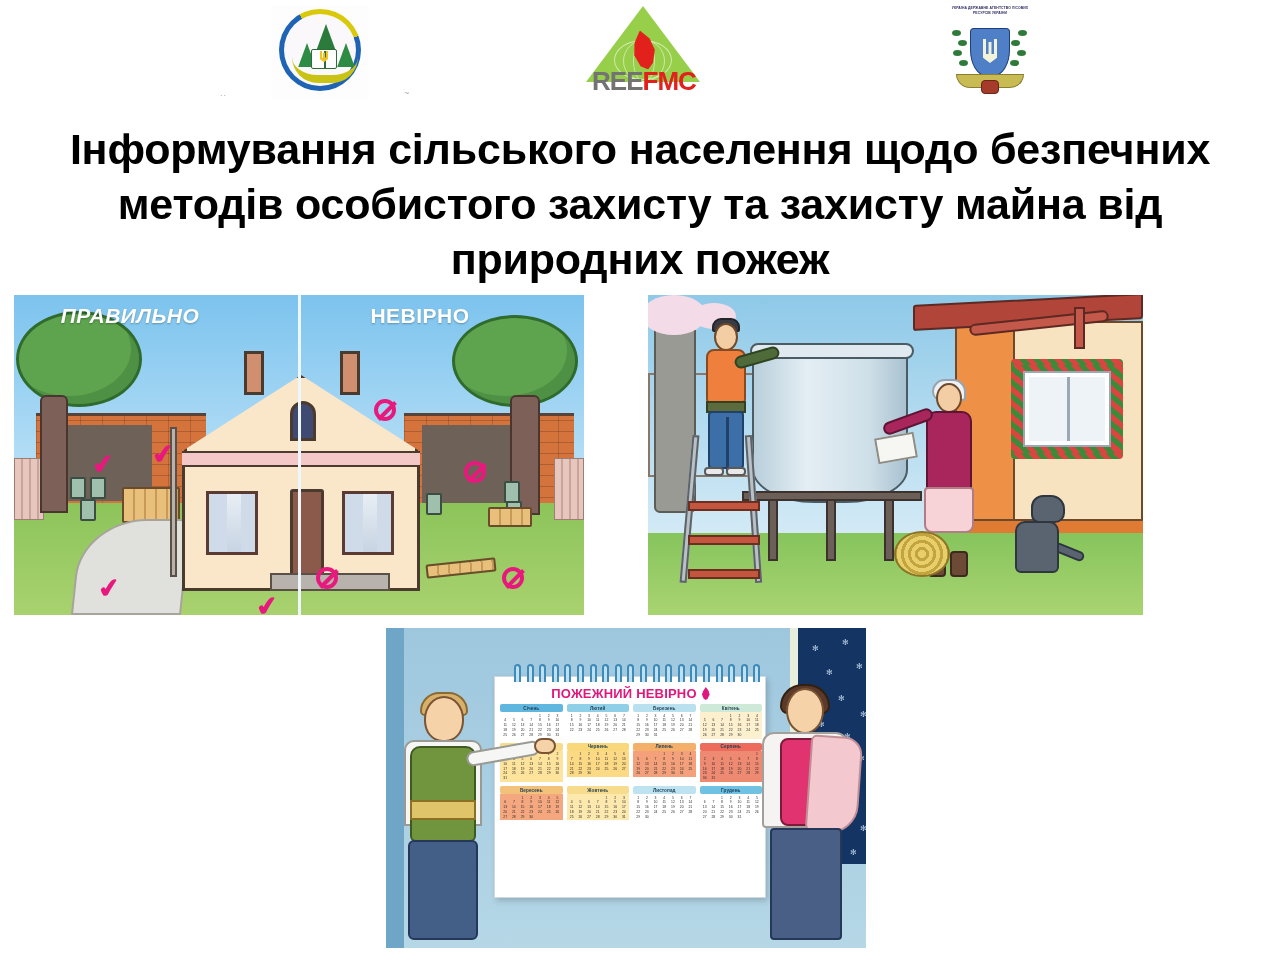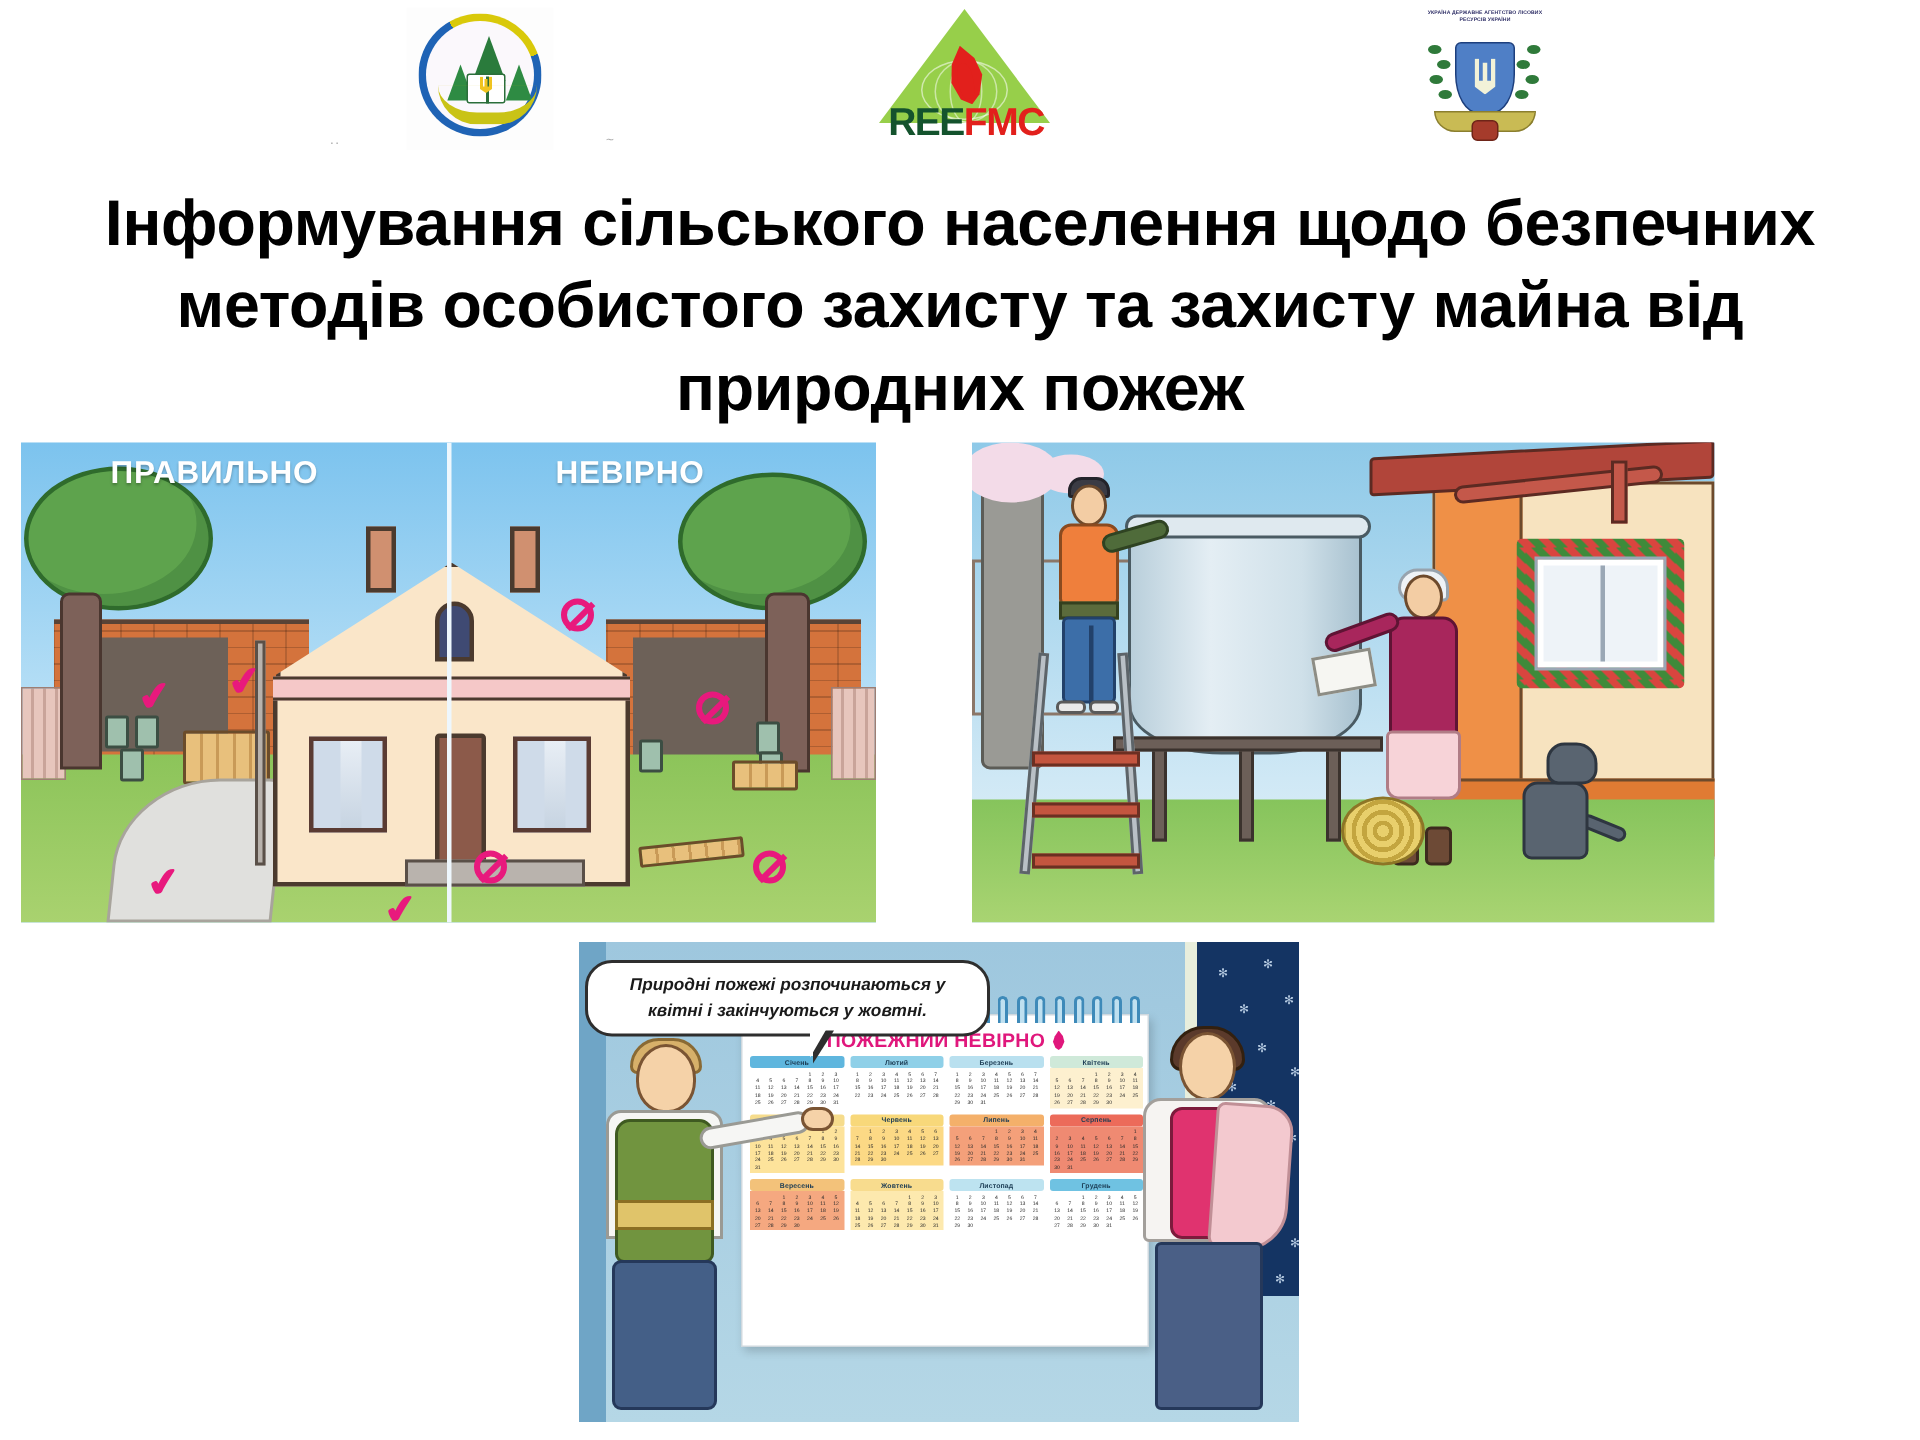--- a/index.html
+++ b/index.html
@@ -77,21 +77,21 @@
   }
   #logo-reefmc .flame:after{
     content:""; position:absolute; left:8px; top:12px; width:10px; height:24px;
     background:#e2201c; border-radius:40%;
   }
   #logo-reefmc .wordmark {
     position:absolute; left:6px; top:64px; width:120px; text-align:center;
     font-weight:900; font-size:26px; letter-spacing:-1px; line-height:1;
     font-family:"Liberation Sans", sans-serif;
   }
-  #logo-reefmc .wm-a { color:#14532d;text-align:right; }
+  #logo-reefmc .wm-a { color:#737373;text-align:right; }
   #logo-reefmc .wm-b { color:#e2201c; }
 
   
   #logo-agency { left:940px; top:2px; width:100px; height:100px; }
   #logo-agency .tiny-title {
     position:absolute; left:8px; top:4px; width:84px; text-align:center;
     font-size:3.4px; line-height:1.35; color:#2a2a63; font-weight:700; letter-spacing:.1px;
   }
   #logo-agency .shield {
     position:absolute; left:30px; top:26px; width:40px; height:48px;
@@ -229,21 +229,21 @@
   #illus-house .logs {
     position:absolute; width:58px; height:36px;
     background:repeating-linear-gradient(90deg,#e8c07c 0 9px,#c99a57 9px 11px);
     border:2px solid #6b4c2a; border-radius:2px;
   }
   #illus-house .divider { position:absolute; left:284px; top:0; width:3px; height:100%; background:#eef7fd; }
   #illus-house .label {
     position:absolute; top:9px; font-weight:bold; font-size:21px; color:#ffffff;
     letter-spacing:.5px; text-shadow:0 1px 2px rgba(0,0,0,.28);
   }
-  #illus-house .label.l-left { left:13px; width:232px; text-align:center; }
+  #illus-house .label.l-left { left:0; width:232px; text-align:center;font-style:italic; }
   #illus-house .label.l-right { left:284px; width:244px; text-align:center; }
   .mark-check {
     position:absolute; width:22px; height:22px; color:#e8197d; font-weight:bold; font-size:26px;
     line-height:22px; text-align:center; transform:rotate(-8deg);
   }
   .mark-ban {
     position:absolute; width:22px; height:22px; border:4px solid #e8197d; border-radius:50%;
   }
   .mark-ban:after{
     content:""; position:absolute; left:-3px; top:6px; width:24px; height:4px;
@@ -1104,18 +1104,14 @@
 
   <div class="woman">
     <div class="bun"></div>
     <div class="head"></div>
     <div class="blouse"></div>
     <div class="vest"></div>
     <div class="shawl"></div>
     <div class="skirt"></div>
   </div>
 
-  <div class="bubble" id="bubble-top">
-    <span>Природні пожежі розпочинаються у квітні і закінчуються у жовтні.</span>
-    <span class="tail"></span>
-  </div>
 
 </div>
 
 </body></html>

